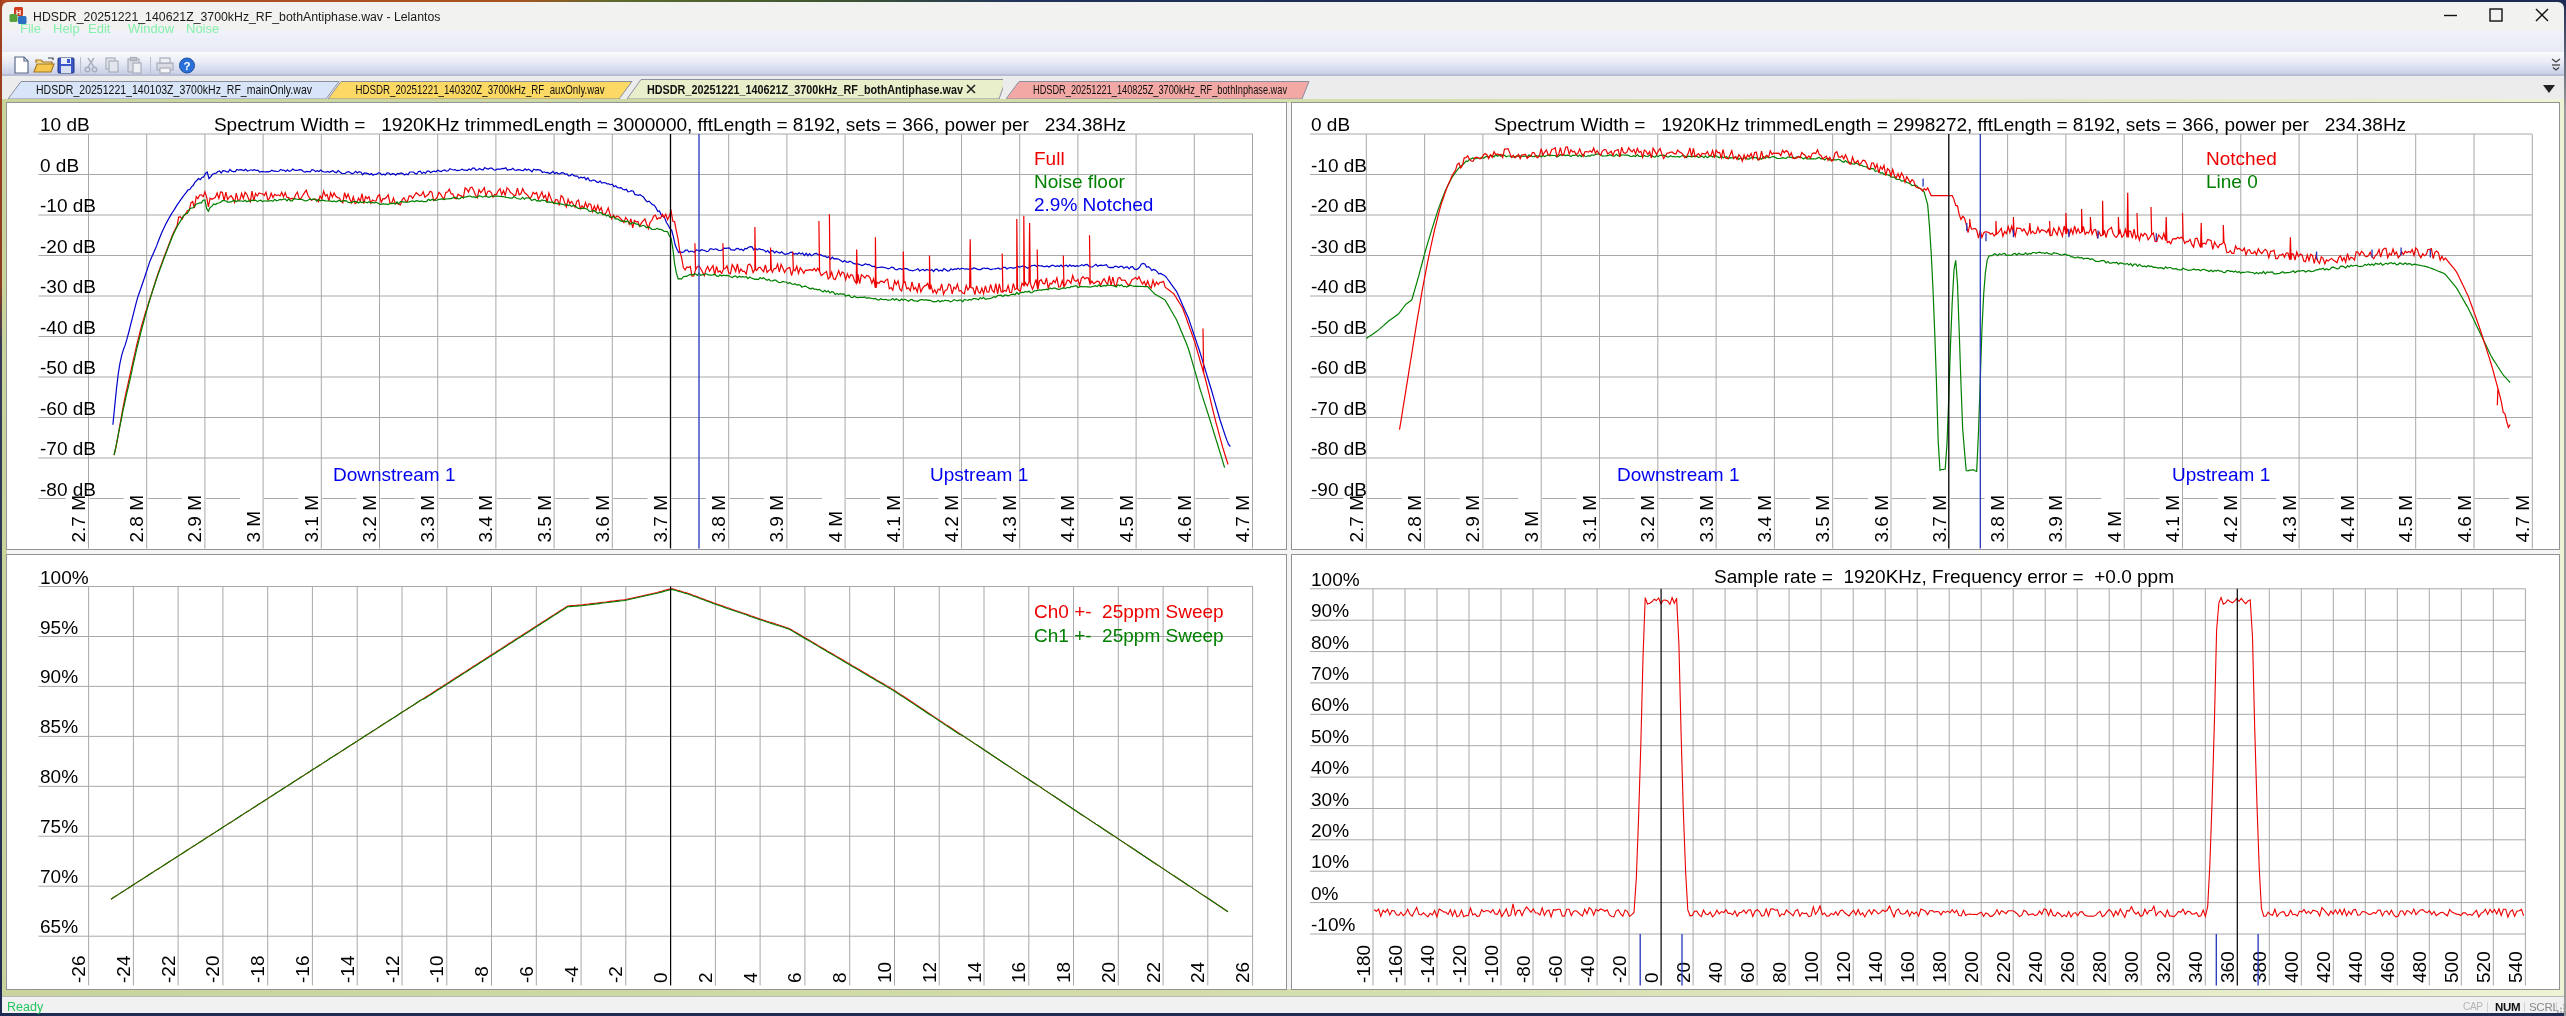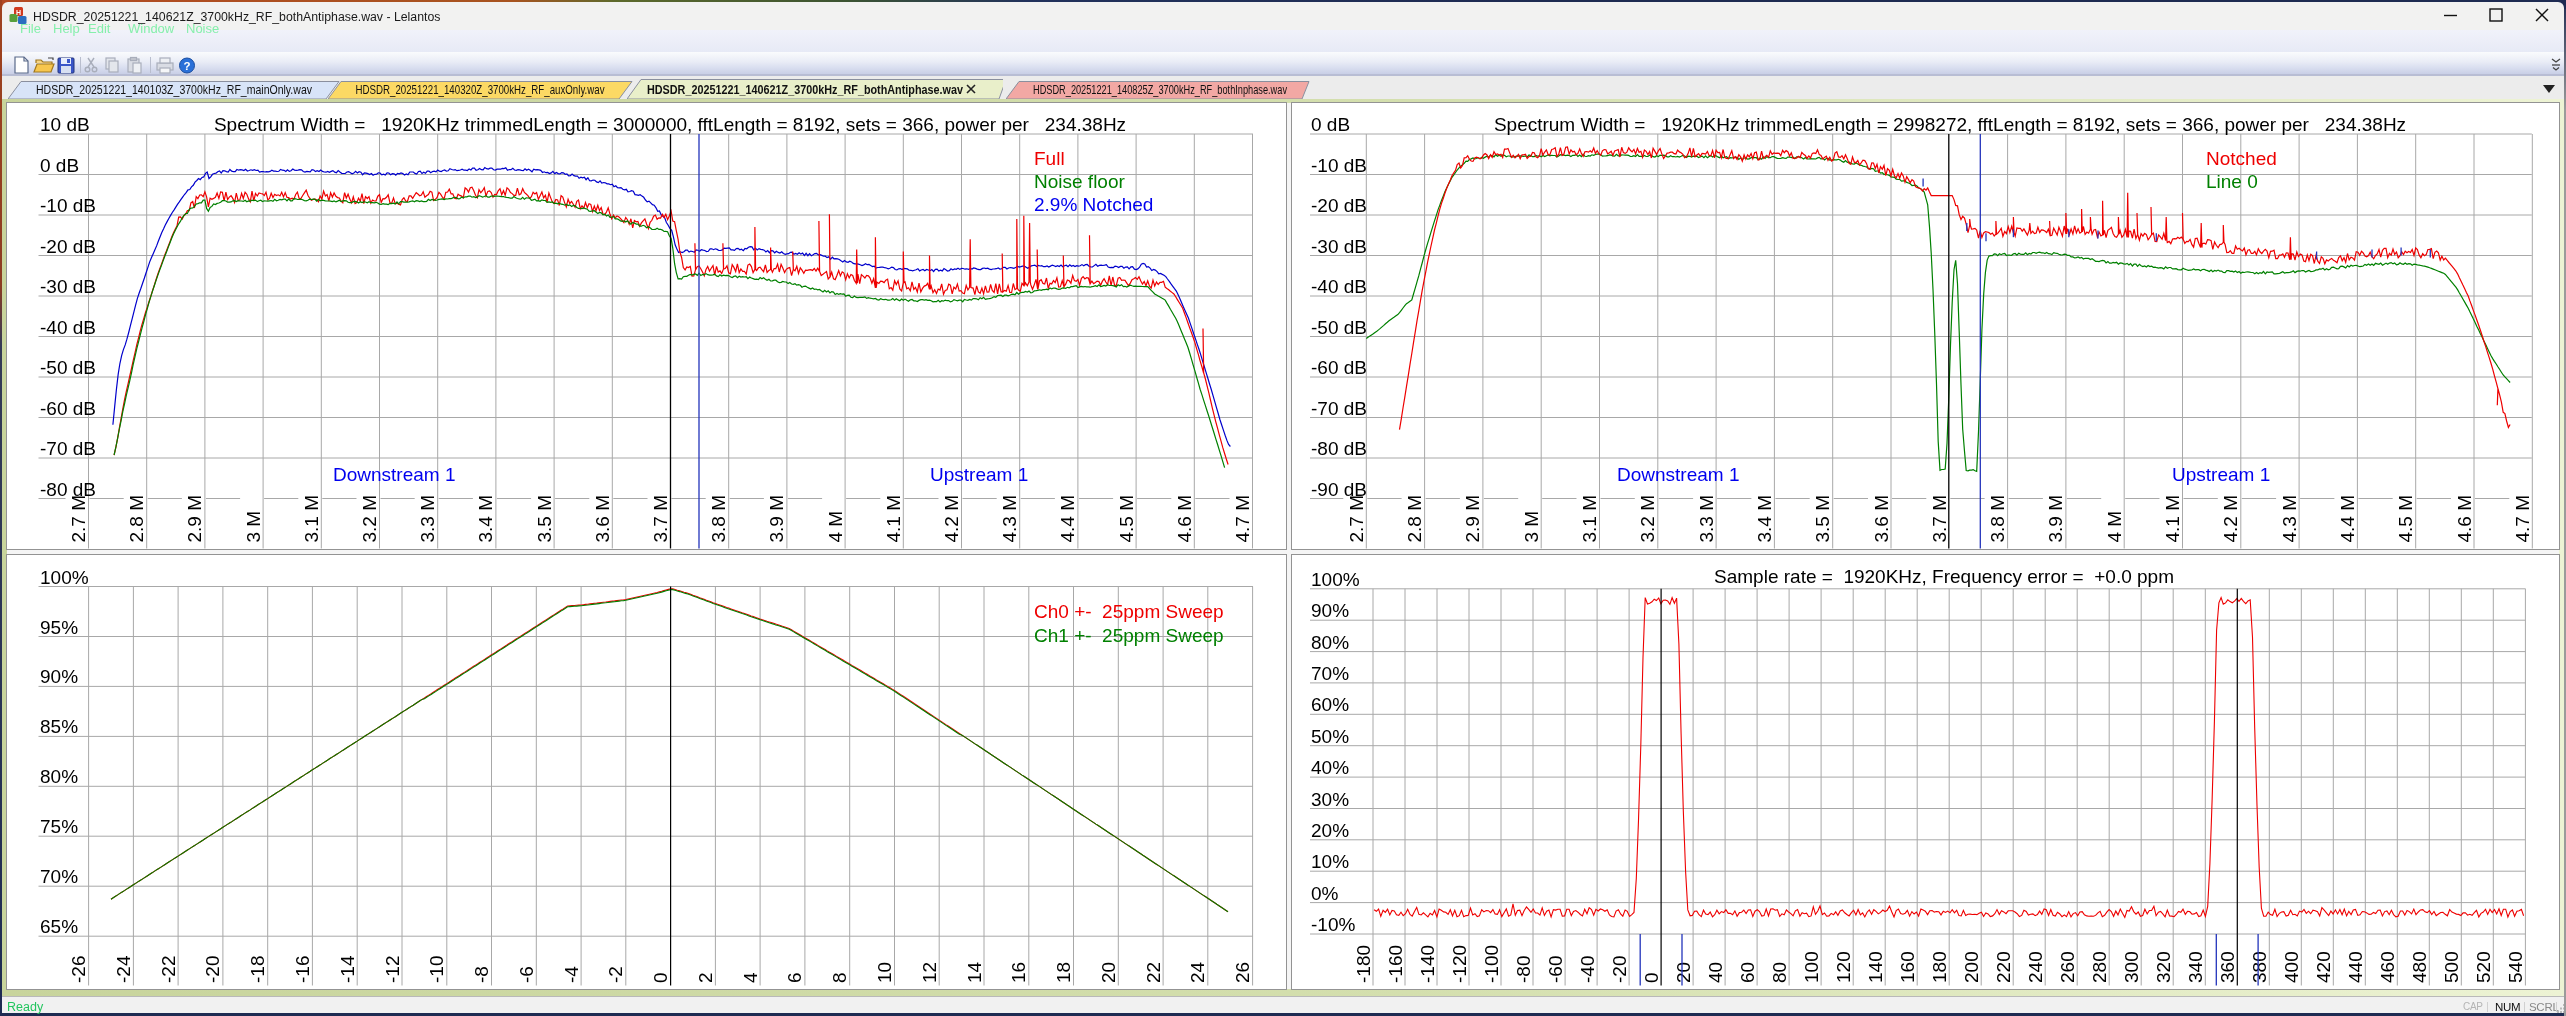--- a/index.html
+++ b/index.html
@@ -102,21 +102,21 @@
     </svg>
   <svg class="abs" style="left:2541px;top:83px" width="16" height="12" viewBox="0 0 16 12">
       <path d="M2 2 L14 2 L8 10 Z" fill="#222"></path>
     </svg>
 
   <div class="abs" style="left:2px;top:98.5px;width:2562px;height:901.5px;background:linear-gradient(90deg,#c8d49c 0%,#d4dfae 55%,#edf3d4 100%)"></div>
 
   <div class="abs" style="left:2px;top:996.3px;width:2562px;height:16.7px;background:#f1f1f1;border-top:1px solid #b9b9b9"></div>
   <div class="abs" style="left:7px;top:999.5px;font-size:12.5px;color:#22c55e">Ready</div>
   <div class="abs" style="left:2463px;top:1000.5px;font-size:10px;letter-spacing:-0.3px;color:#b4b4b4">CAP</div>
-  <div class="abs" style="left:2495px;top:1000.5px;font-size:11.5px;letter-spacing:-0.3px;color:#111;font-weight:normal">NUM</div>
+  <div class="abs" style="left:2495px;top:1000.5px;font-size:11.5px;letter-spacing:-0.3px;color:#111;font-weight:bold">NUM</div>
   <div class="abs" style="left:2529px;top:1000.5px;font-size:11.5px;letter-spacing:-0.3px;color:#888">SCRL</div>
   <div class="abs" style="left:2487px;top:1002px;width:1px;height:10px;background:#d0d0d0"></div>
   <div class="abs" style="left:2524px;top:1002px;width:1px;height:10px;background:#d0d0d0"></div>
   <div class="abs" style="left:2556px;top:1002px;width:1px;height:10px;background:#d0d0d0"></div>
   <svg class="abs" style="left:2556px;top:1003px" width="10" height="10" viewBox="0 0 10 10">
       <g fill="#b9b9b9">
         <rect x="7" y="1" width="2" height="2"></rect>
         <rect x="7" y="4.5" width="2" height="2"></rect>
         <rect x="4" y="4.5" width="2" height="2"></rect>
         <rect x="7" y="8" width="2" height="2"></rect>

